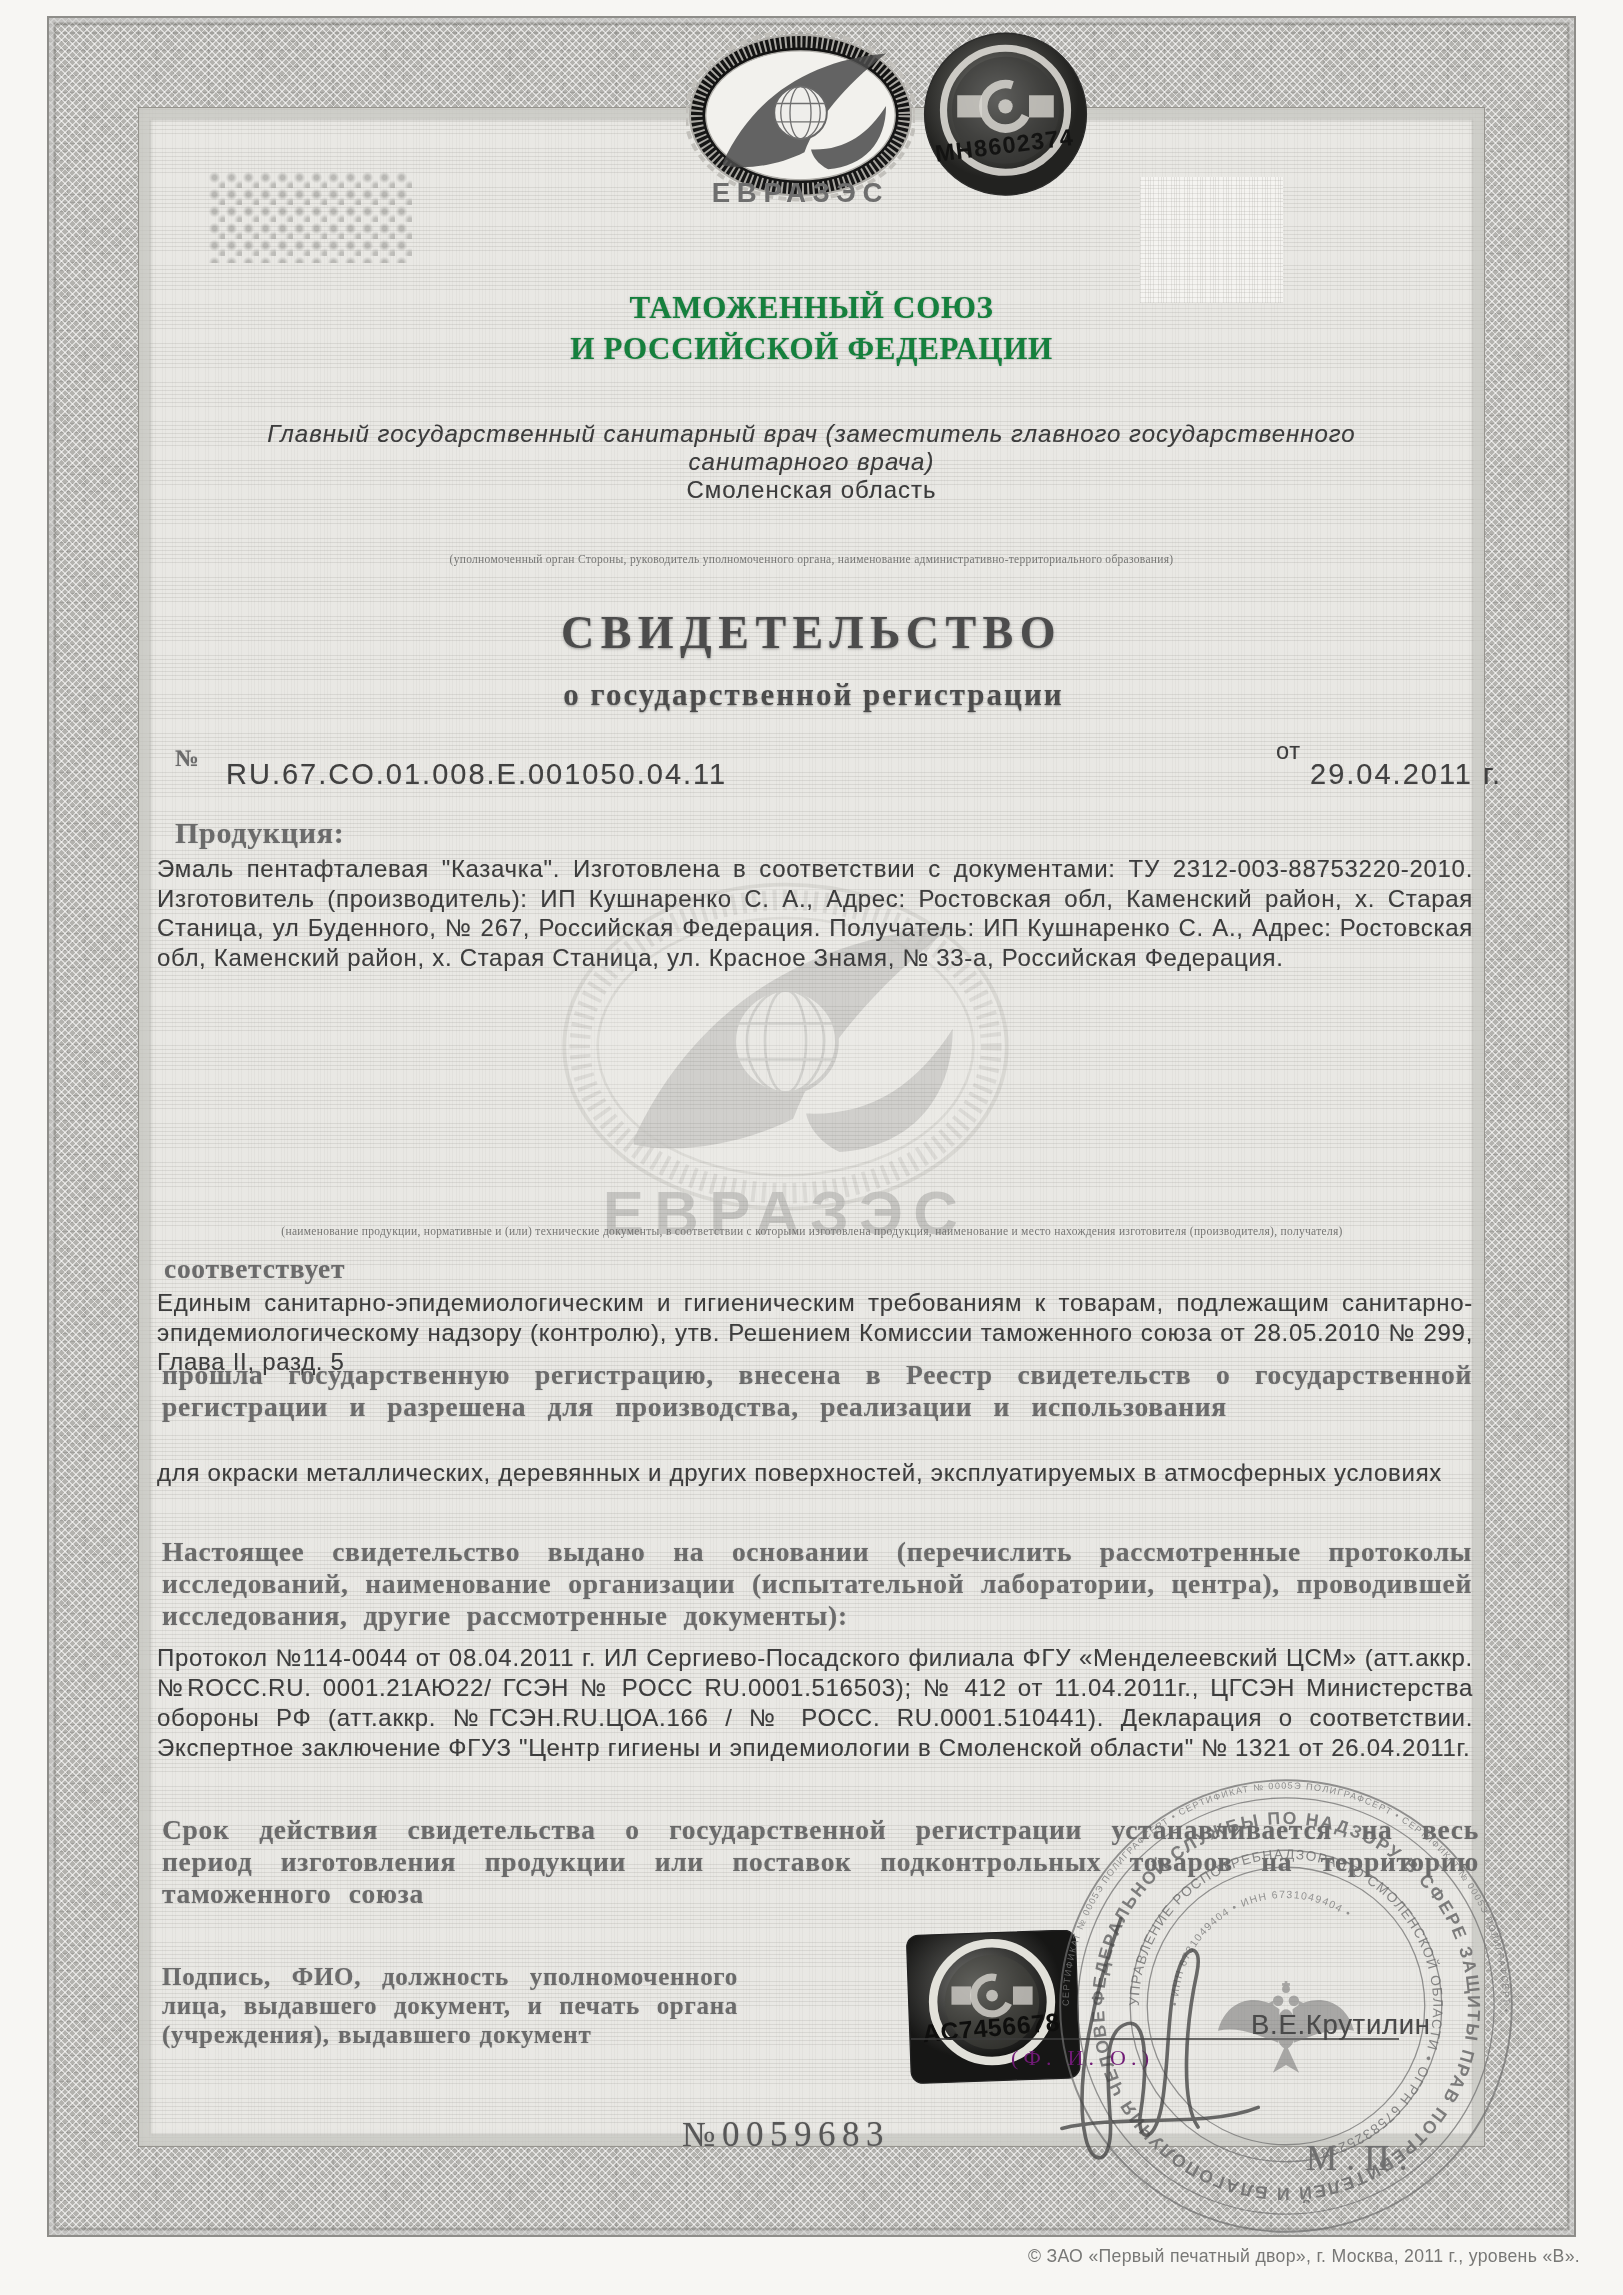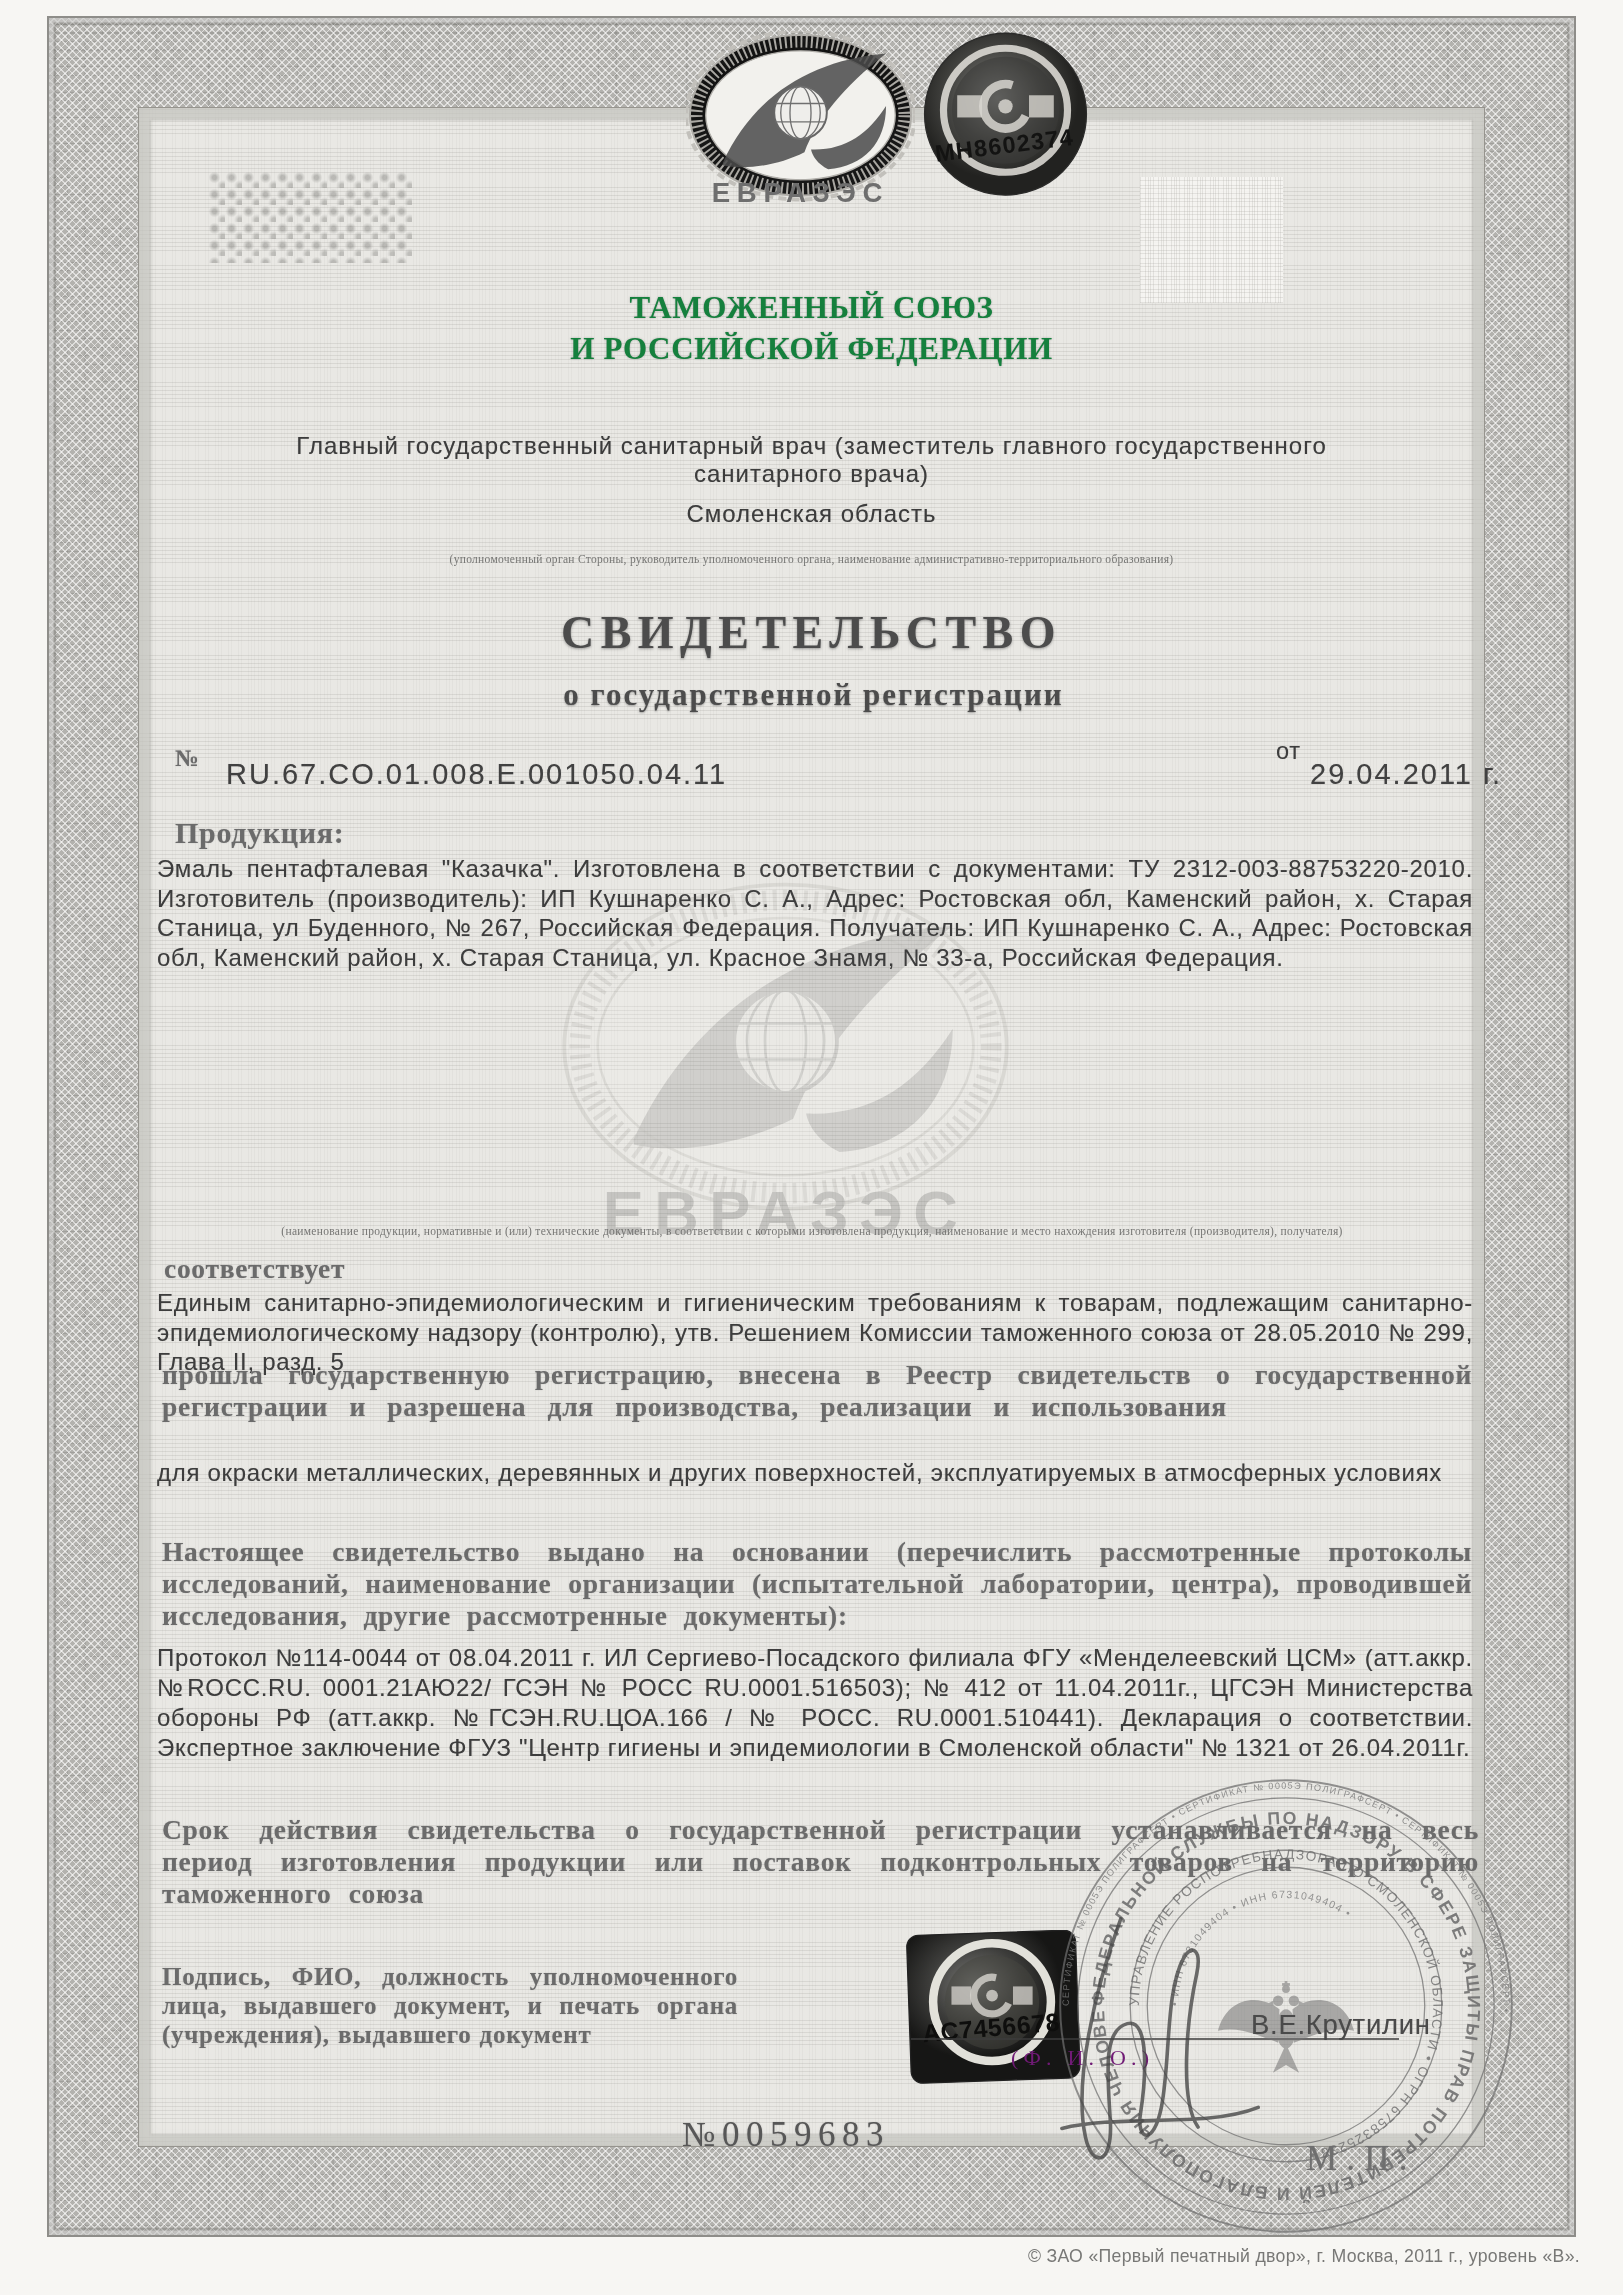--- a/index.html
+++ b/index.html
@@ -52,21 +52,21 @@
     font-size:31px;line-height:41px;color:#15803d;
     text-shadow:0 0 2px rgba(79,79,79,.45);
     letter-spacing:0.7px;
   }
   .authority{
     left:157px;width:1309px;top:420px;text-align:center;
     font-size:24px;line-height:28px;color:#3c3c3c;
     text-shadow:0 0 0.7px rgba(60,60,60,.35);
     letter-spacing:1px;
   }
-  .authority .mid{width:1178px;margin:12px auto;}
+  .authority .mid{width:1178px;margin:0 auto;font-style:italic;}
   .small-caption{
     text-align:center;color:#757573;
     font-family:"Liberation Serif",serif;
     font-size:11.5px;letter-spacing:0.3px;white-space:nowrap;
   }
   .doc-title{
     left:157px;width:1309px;top:606px;text-align:center;
     font-family:"Liberation Serif",serif;font-weight:bold;
     font-size:46px;letter-spacing:6.5px;color:#4c4c4c;
     text-shadow:0 0.7px 2.6px rgba(70,70,70,.5);

